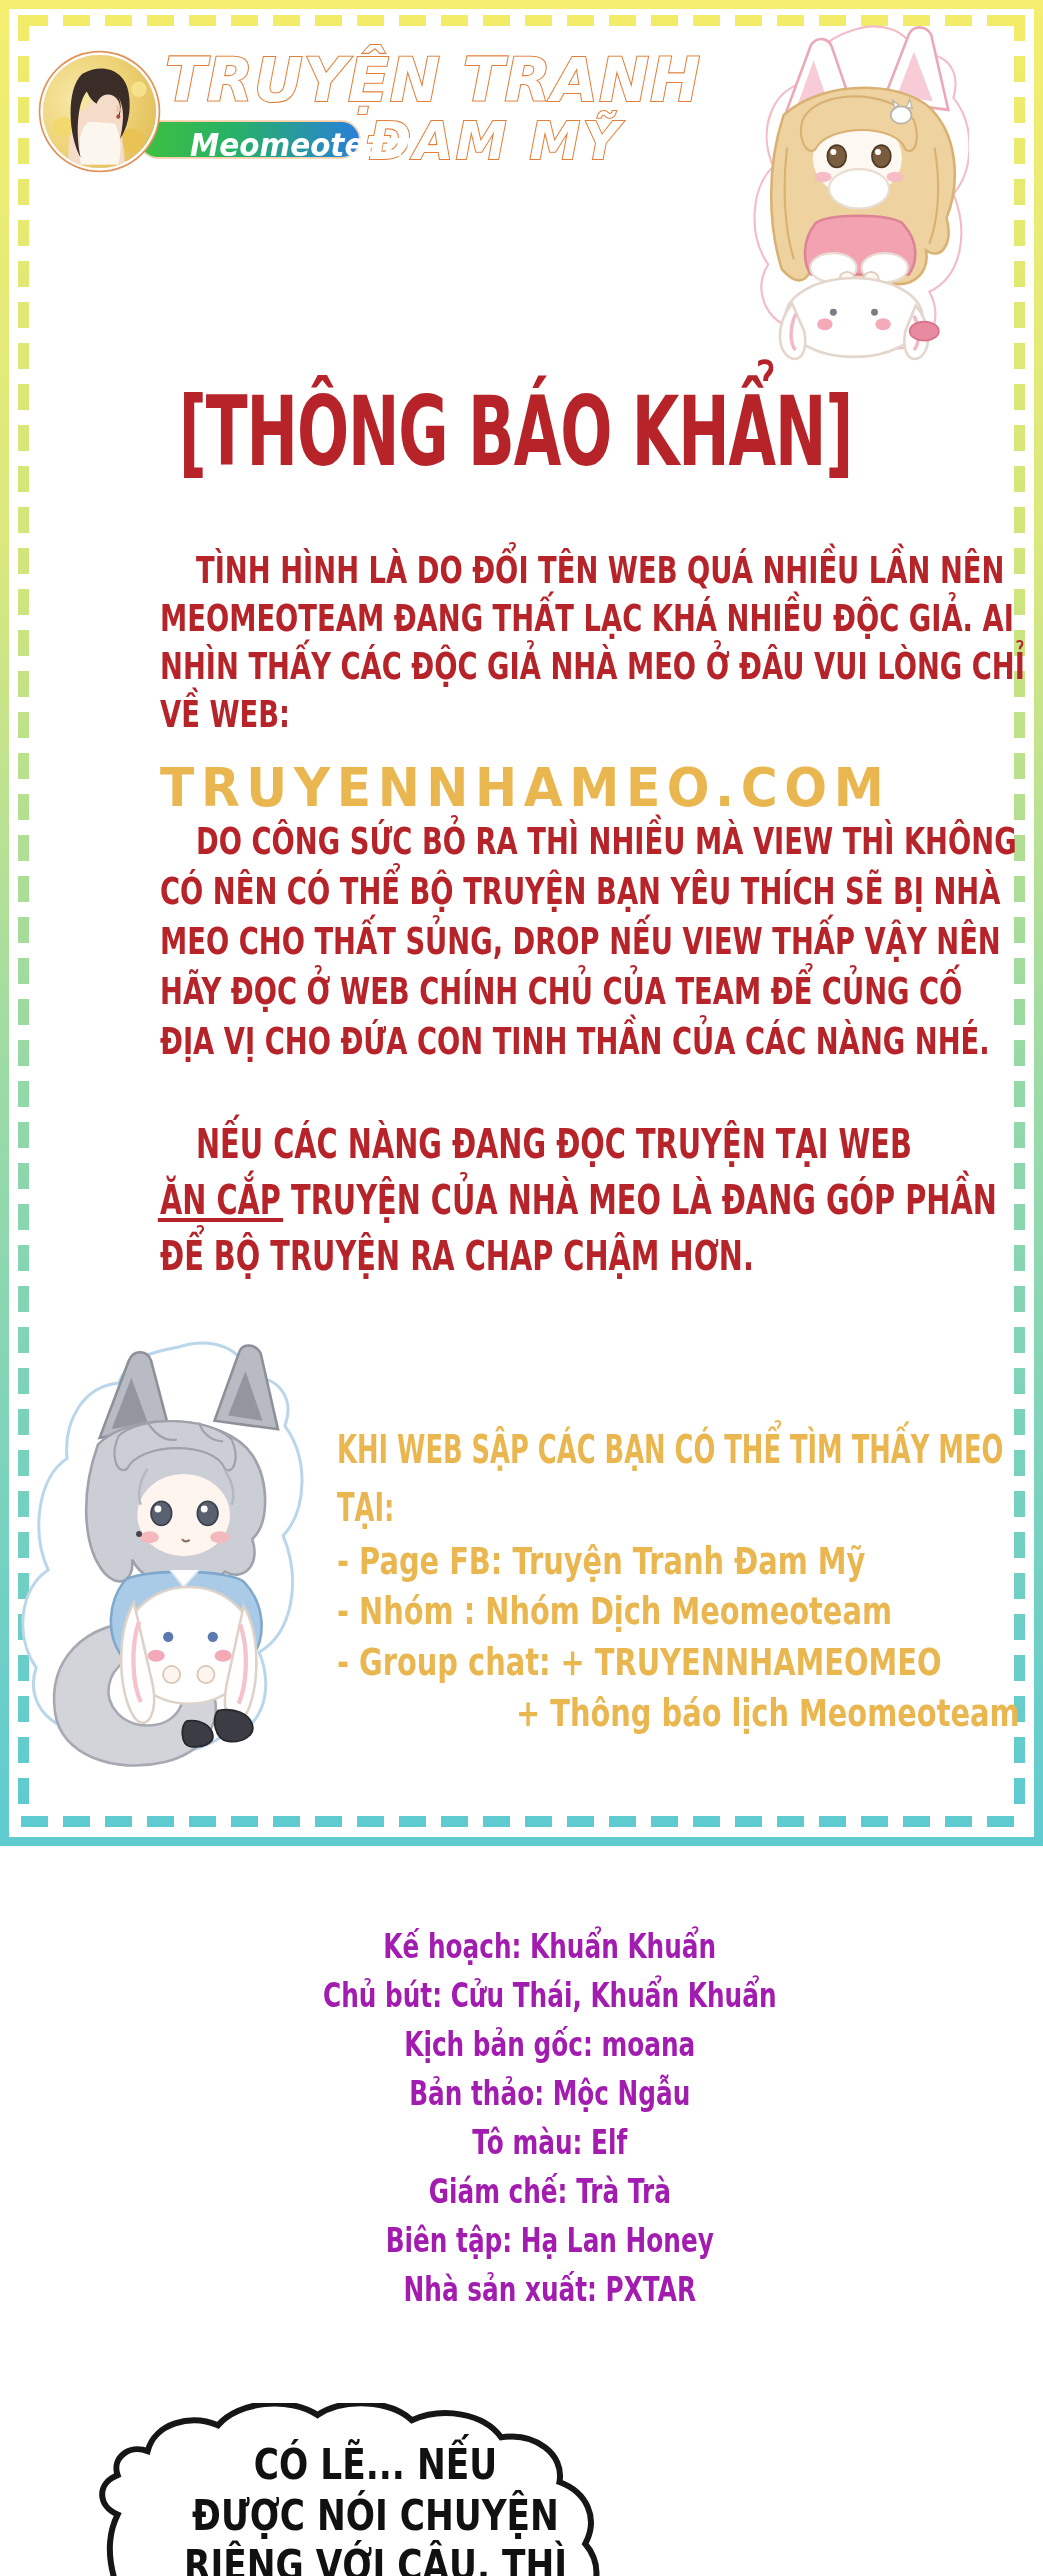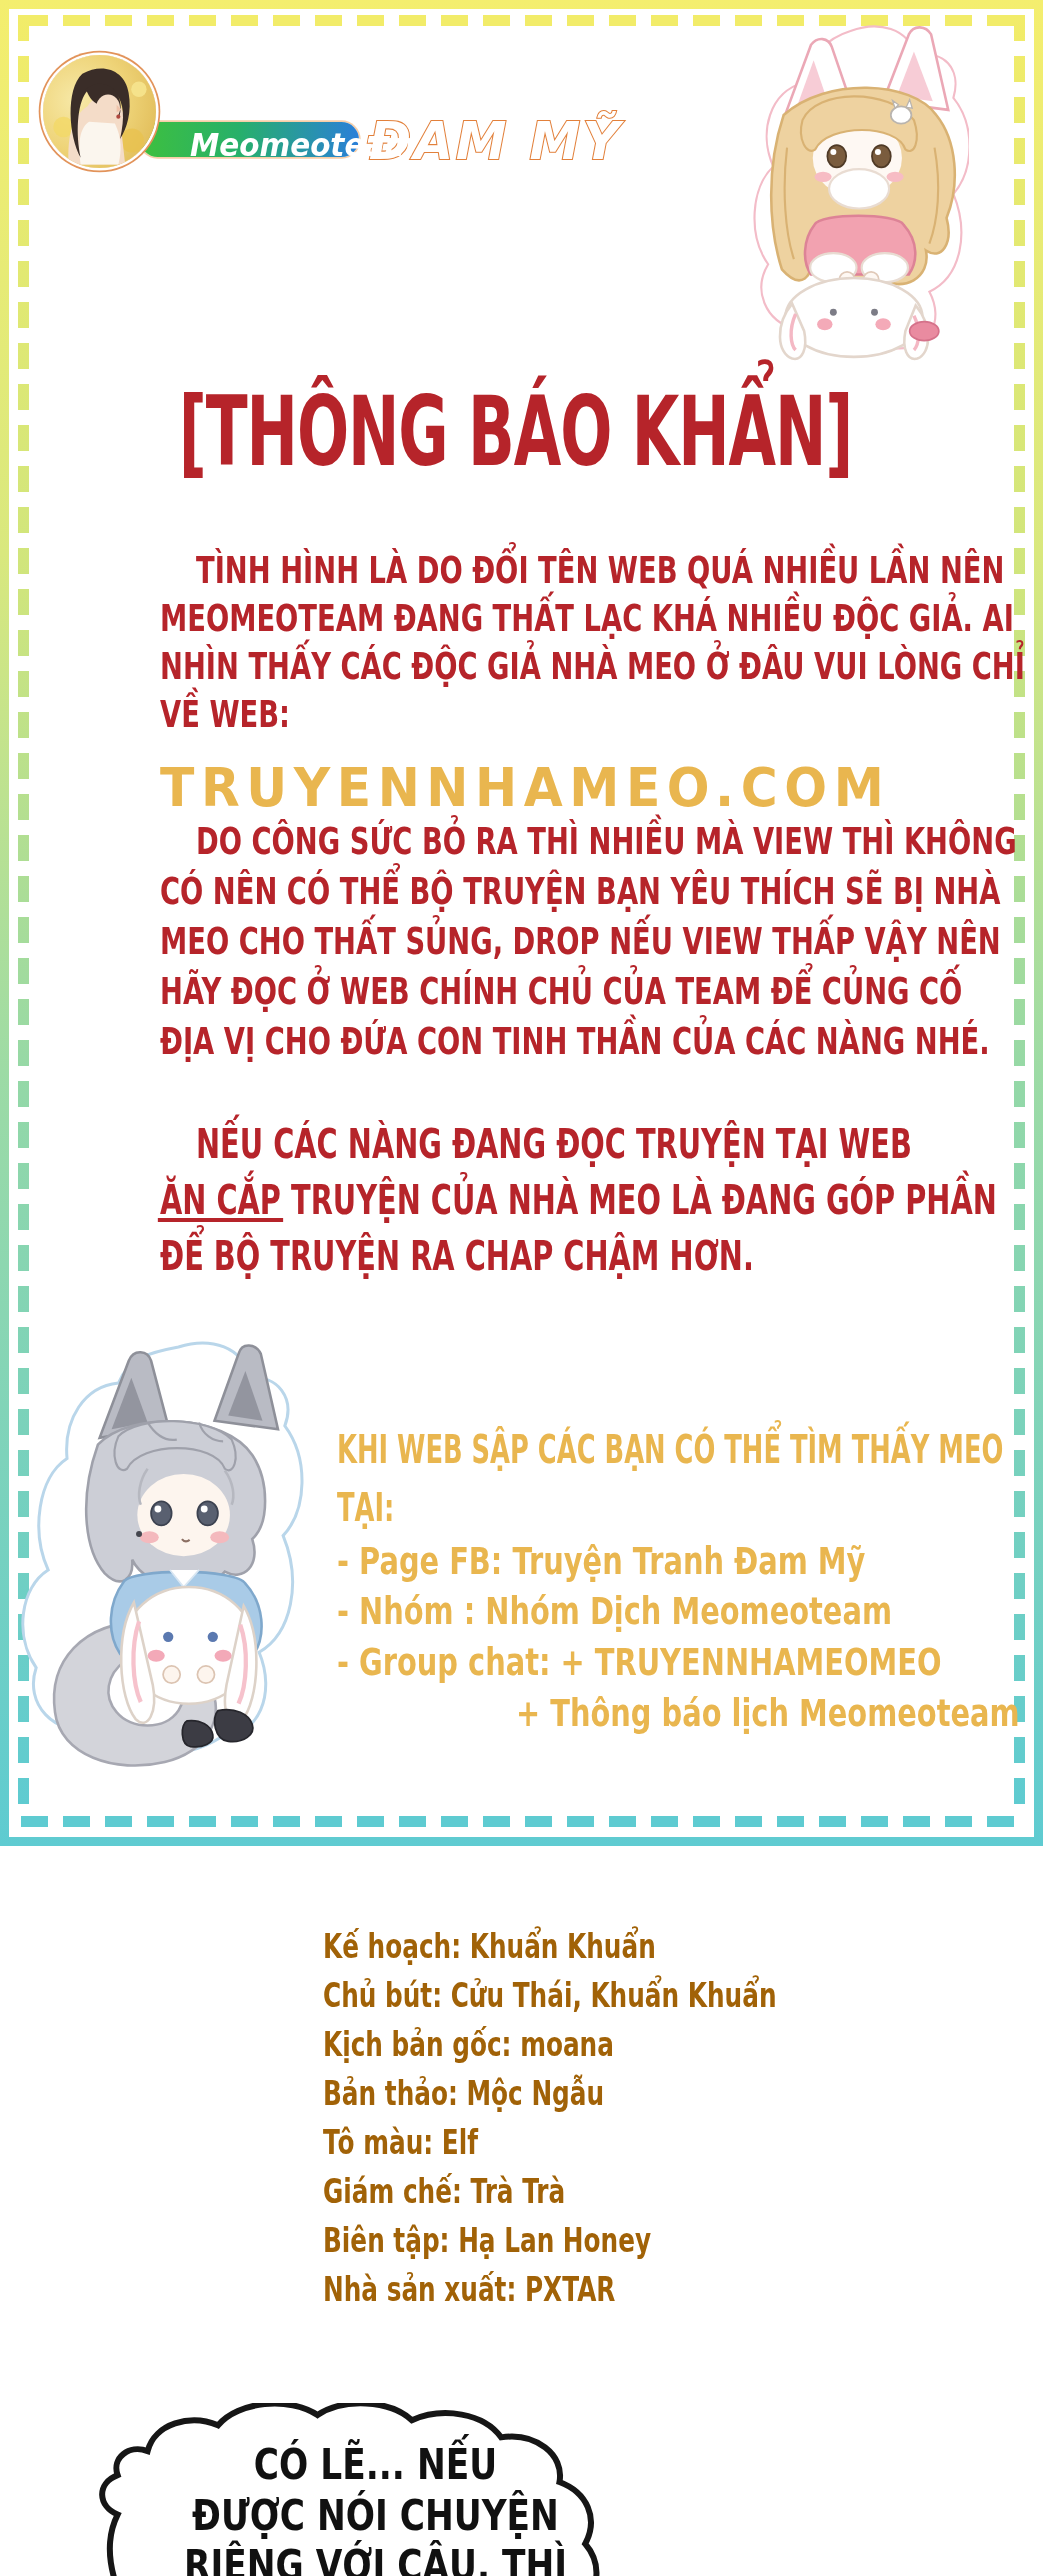--- a/index.html
+++ b/index.html
@@ -47,21 +47,21 @@
   .weblink{position:absolute;left:160px;top:757px;color:#e9b64f;font-size:53px;font-weight:800;
        letter-spacing:6.9px;white-space:nowrap;transform:scaleX(.95);transform-origin:0 0;}
   .strike{position:relative;display:inline-block;}
   .strike::after{content:'';position:absolute;left:-2.6px;right:-2.6px;bottom:.14em;height:4.3px;background:#b6242a;}
   
   .contact{position:absolute;left:337px;top:0;color:#e9b64f;font-weight:800;z-index:2;}
   .c-line{position:absolute;white-space:nowrap;transform-origin:0 0;}
   .c-h{font-size:39px;transform:scaleX(.66);}
   .c-i{font-size:37px;transform:scaleX(.78);}
   
-  .credits{position:absolute;left:323px;top:1922px;color:#a16207;font-weight:700;font-size:33px;}
+  .credits{position:absolute;left:323px;top:1922px;color:#a21caf;font-weight:700;font-size:33px;text-align:center;}
   .credits div{white-space:nowrap;line-height:49px;transform:scaleX(.75);transform-origin:0 0;}
   
   .bubble-svg{position:absolute;left:79px;top:2403px;z-index:1;}
   .bubble-text{position:absolute;left:118px;width:515px;text-align:center;color:#111;
        font-weight:700;font-size:43px;white-space:nowrap;transform:scaleX(.8);
        transform-origin:50% 0;z-index:2;}
 </style>
 </head>
 <body>
 
@@ -94,20 +94,21 @@
       <circle cx="40" cy="110" r="9" fill="#f6e48e" opacity=".9"></circle>
       <path d="M30,128 C28,92 36,70 52,60 C60,46 78,44 88,56 C96,66 96,80 92,92 L96,128 Z" fill="#f4dcc8"></path>
       <path d="M44,128 C40,100 44,84 54,78 L84,80 C92,96 92,112 88,128 Z" fill="#fbf6ee"></path>
       <path d="M46,22 C70,8 96,18 100,44 C104,66 98,86 90,98 C96,72 94,56 86,46 C74,34 58,34 50,44 C40,58 38,92 44,120 C30,96 26,40 46,22 Z" fill="#3a2d28"></path>
       <path d="M50,40 C62,30 78,32 86,44 C92,54 92,66 88,74 C84,64 76,58 68,58 C60,58 54,50 50,40 Z" fill="#3a2d28"></path>
       <ellipse cx="76" cy="62" rx="14" ry="16" fill="#f4dcc8"></ellipse>
       <path d="M86,58 l6,6 l-6,3 Z" fill="#eec3aa"></path>
       <circle cx="88" cy="72" r="2.4" fill="#b0483f"></circle>
     </svg>
   </div>
+  <div class="logo-title logo-line1">TRUYỆN TRANH</div>
   <div class="logo-title logo-line2">ĐAM MỸ</div>
 
   <svg class="catgirl" width="237" height="343" viewBox="0 0 276 400">
     <path d="M138,14 C170,2 206,10 214,44 C246,34 268,58 258,92 C284,124 282,176 258,204 C276,248 268,300 230,318 C248,352 230,386 192,384 C150,402 96,394 74,362 C38,352 24,316 42,286 C18,252 22,196 48,172 C30,132 44,84 84,74 C92,40 112,22 138,14 Z" fill="#ffffff" stroke="#f3bcc8" stroke-width="2.5"></path>
     <path d="M58,122 L92,30 C100,20 112,22 116,32 L140,102 Z" fill="#fff" stroke="#eba8b6" stroke-width="3"></path>
     <path d="M72,112 L95,48 L112,98 Z" fill="#f7ccd6"></path>
     <path d="M176,96 L206,18 C212,6 226,8 232,18 L252,106 Z" fill="#fff" stroke="#eba8b6" stroke-width="3"></path>
     <path d="M192,90 L212,38 L234,96 Z" fill="#f7ccd6"></path>
     <path d="M60,112 C40,172 42,242 58,292 C80,317 96,302 92,272 C110,312 150,317 170,302 C200,320 232,302 226,270 C244,282 258,262 250,232 C266,192 262,142 238,112 C210,72 110,67 60,112 Z" fill="#eed2a0" stroke="#d9b273" stroke-width="3"></path>
     <path d="M64,150 C58,200 62,250 72,280" fill="none" stroke="#d9b273" stroke-width="2.5"></path>

